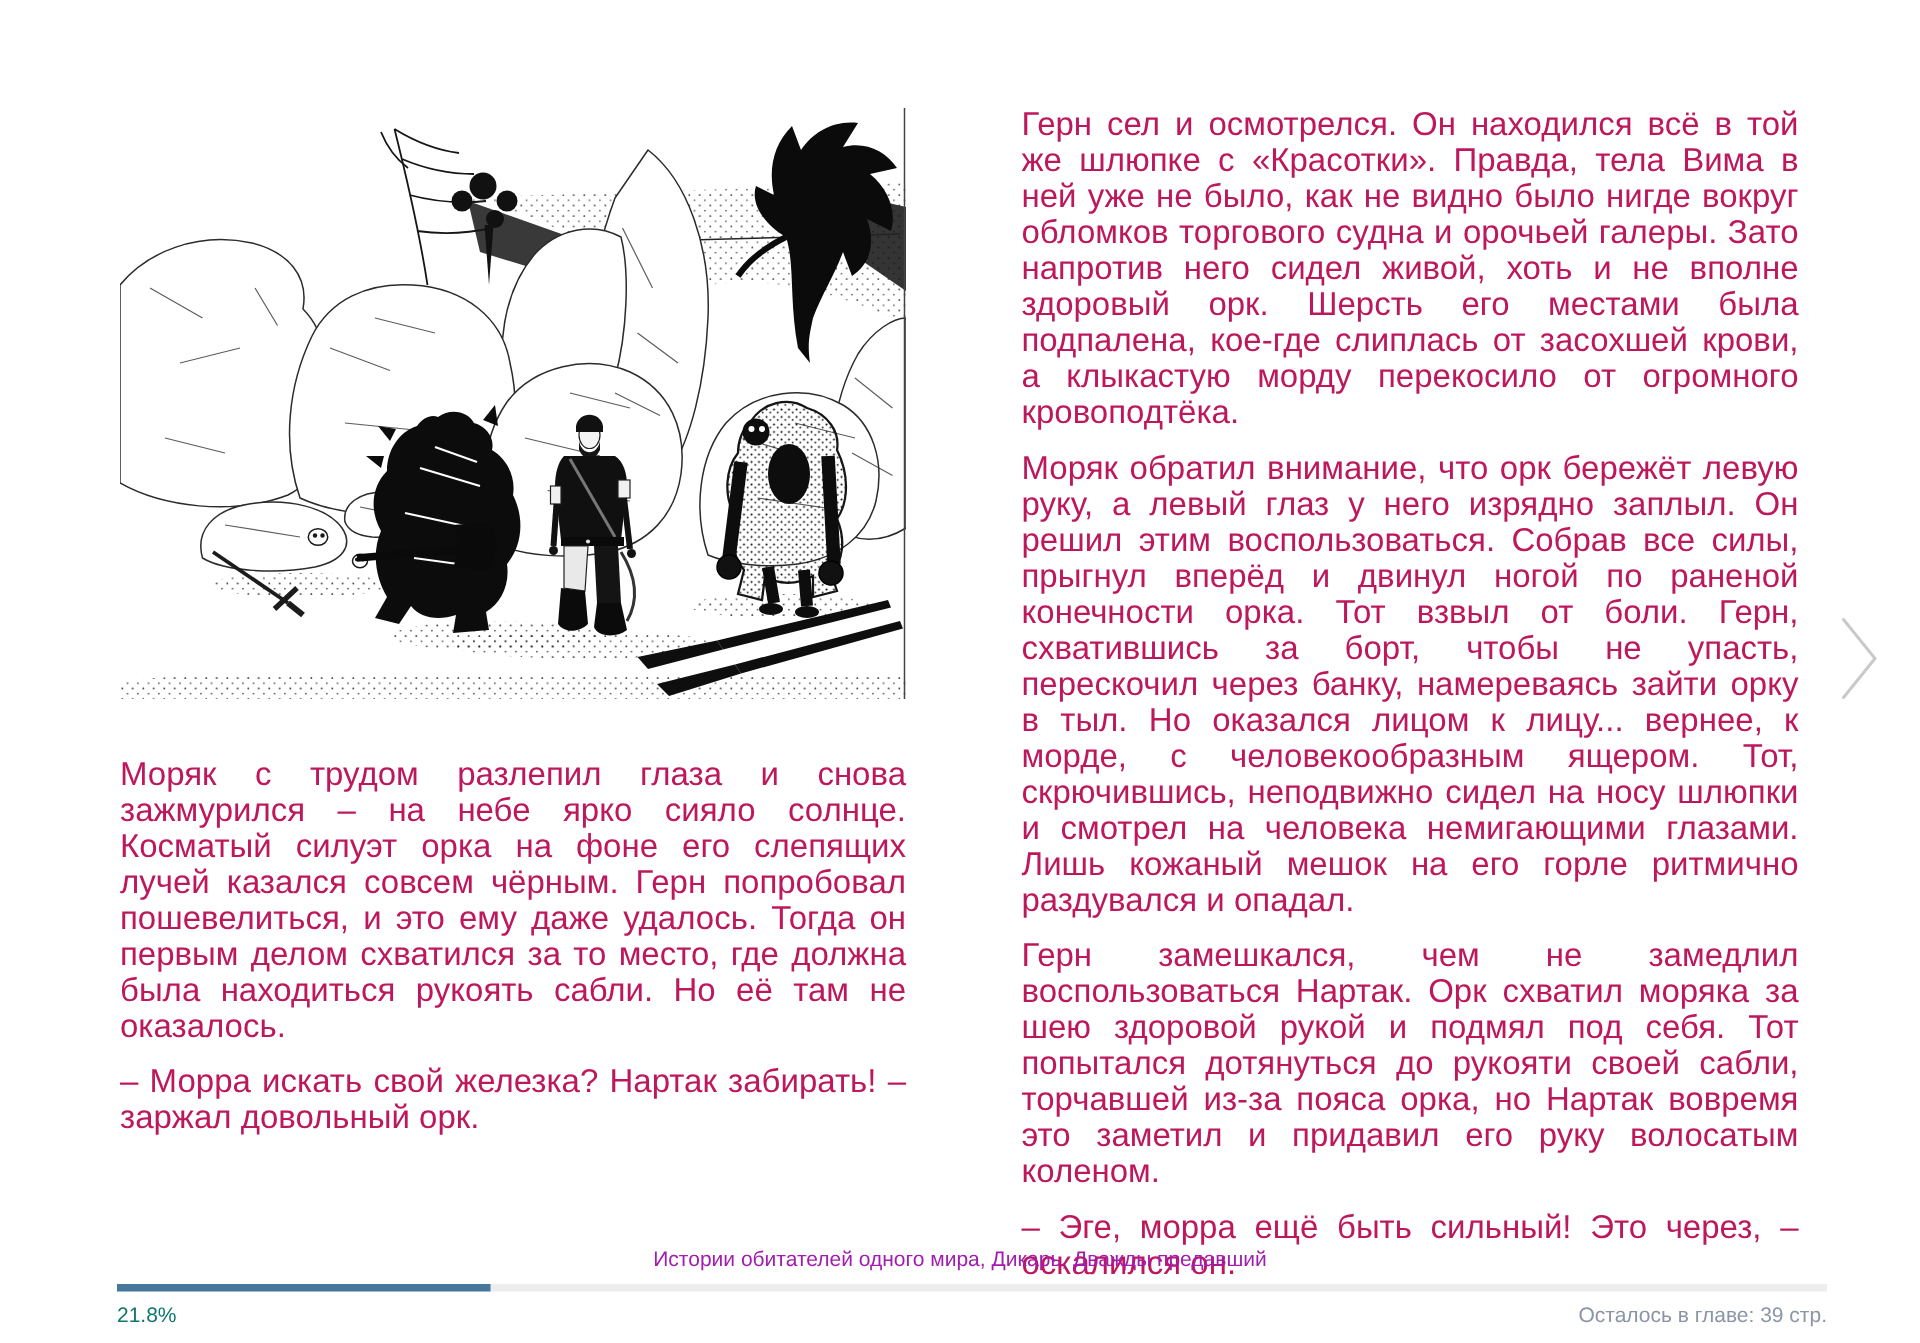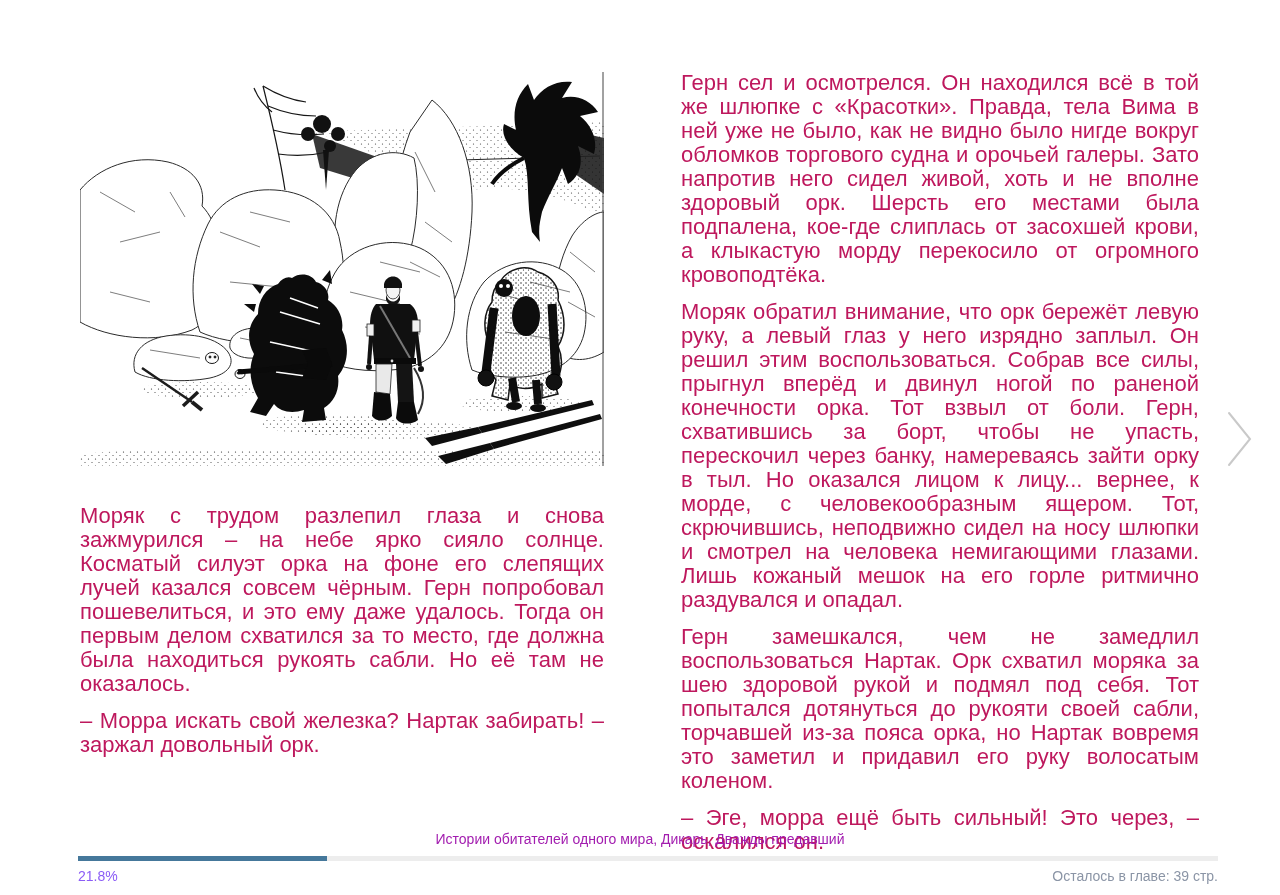--- a/index.html
+++ b/index.html
@@ -21,21 +21,21 @@
   .book-title{
     position:absolute;left:0;right:0;top:831px;
     text-align:center;font-size:14px;color:#a21caf;
   }
   .progress-track{
     position:absolute;left:78px;top:856px;width:1140px;height:5px;
     background:#ededed;cursor:pointer;
   }
   .progress-fill{height:100%;background:#45789b;width:0;}
   .percent{
-    position:absolute;left:78px;top:868px;font-size:14px;color:#8b5cf6;text-align:center;
+    position:absolute;left:78px;top:868px;font-size:14px;color:#0f766e;text-align:center;
   }
   .remaining{
     position:absolute;right:62px;top:868px;font-size:14px;color:#8b95a6;
   }
   .next-arrow{
     position:absolute;left:1226px;top:410px;width:28px;height:58px;
     cursor:pointer;background:none;border:none;padding:0;
   }
 </style>
 </head>

